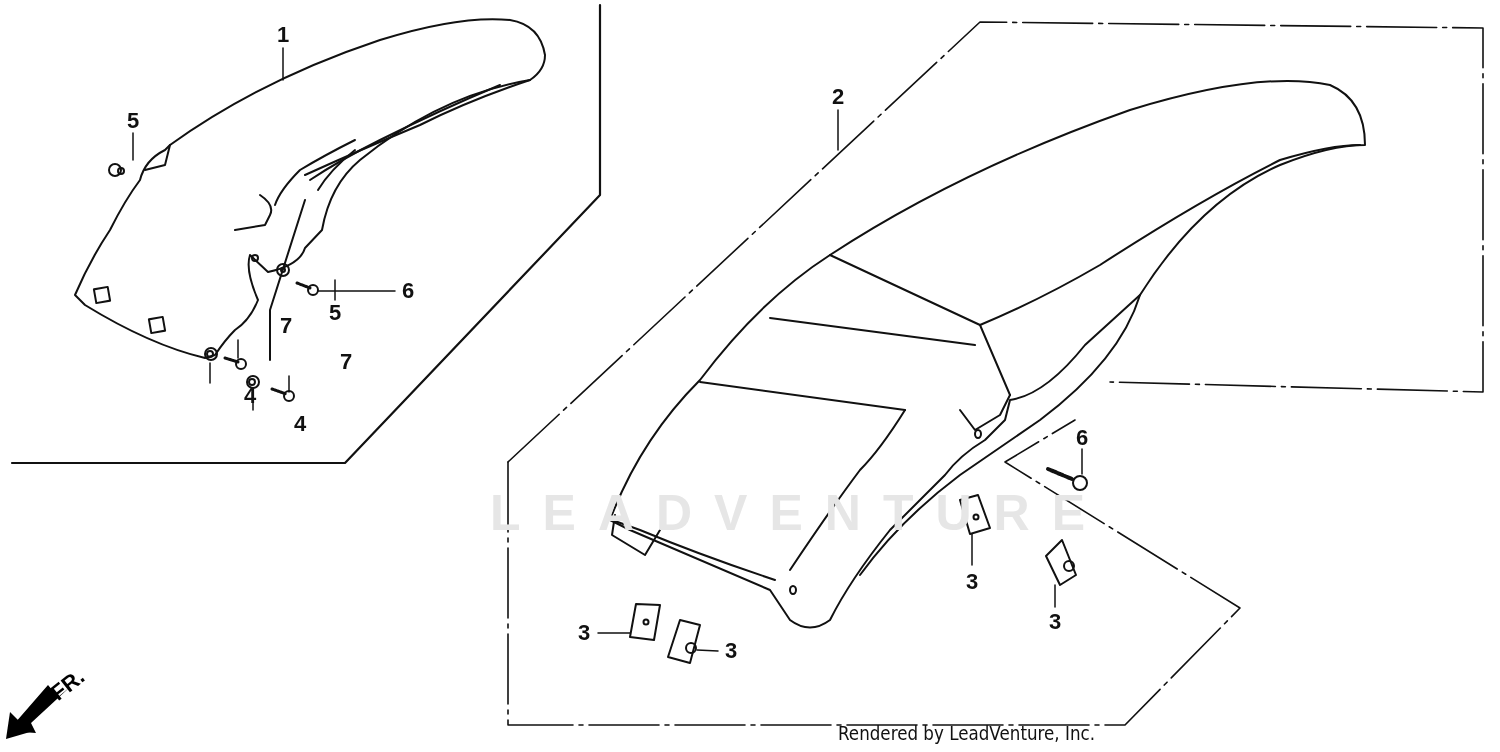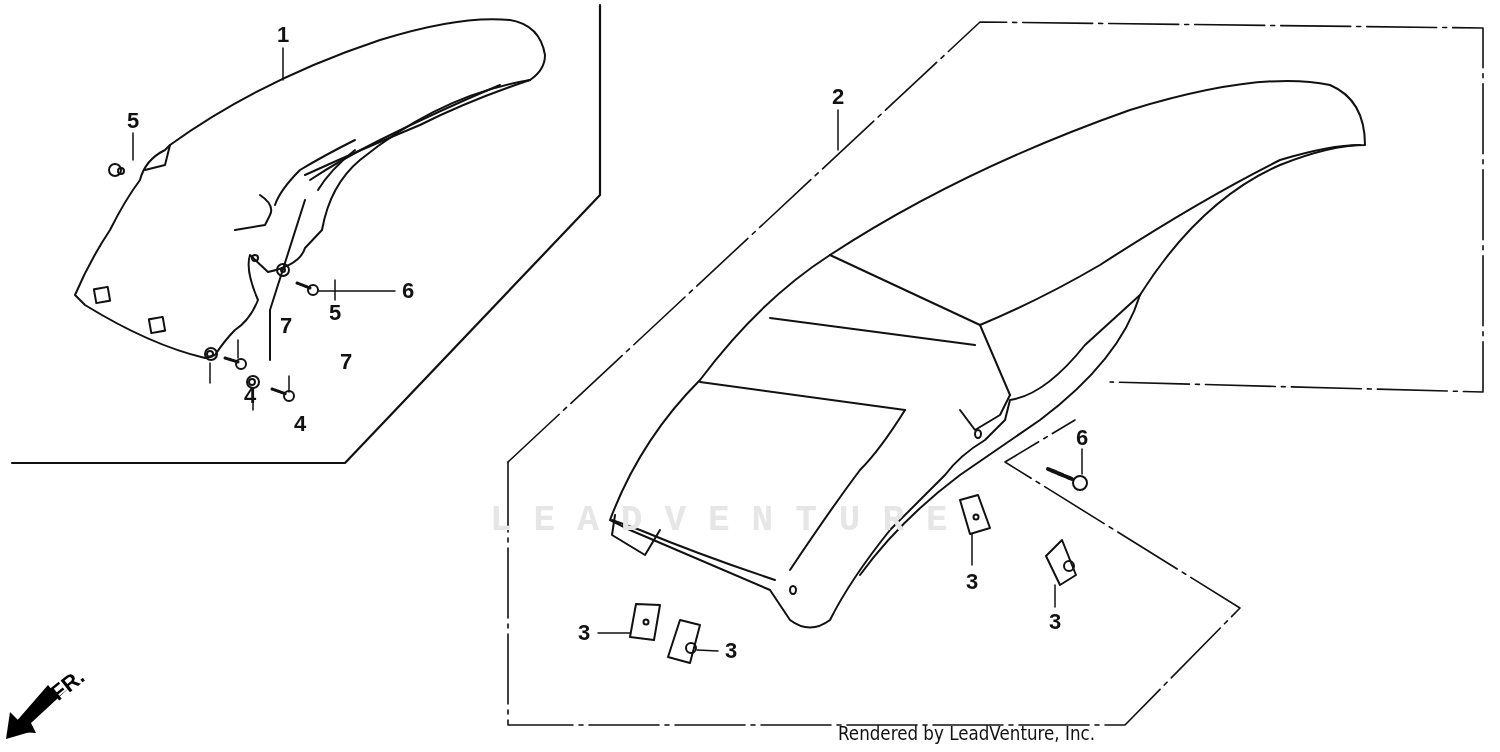--- a/index.html
+++ b/index.html
@@ -1,20 +1,20 @@
 <!DOCTYPE html>
 <html><head>
 <meta charset="utf-8">
 <style>
   html, body { margin:0; padding:0; background:#ffffff; }
   body { width:1500px; height:752px; position:relative; overflow:hidden; font-family:"Liberation Sans", sans-serif; }
   #stage { position:absolute; left:0; top:0; width:1500px; height:752px; }
   svg { position:absolute; left:0; top:0; }
   .callout { position:absolute; font-family:"Liberation Sans", sans-serif; font-size:22px; font-weight:bold; color:#111; line-height:1; cursor:pointer; transform:translate(-50%,-50%); }
-  .watermark { position:absolute; left:490px; top:500px; font-family:Liberation Mono, monospace; font-size:36px; letter-spacing:22px; color:#e6e6e6; font-weight:bold; white-space:nowrap; }
+  .watermark { position:absolute; left:490px; top:484px; font-family:Liberation Sans, sans-serif; font-size:50px; letter-spacing:22px; color:#e6e6e6; font-weight:bold; white-space:nowrap; }
   .credit { position:absolute; left:838px; top:722px; font-family:"DejaVu Sans", sans-serif; font-size:19px; color:#111; white-space:nowrap; transform:scaleX(0.88); transform-origin:left top; }
   .fr { position:absolute; left:50px; top:672px; font-family:"Liberation Sans", sans-serif; font-weight:bold; font-size:22px; color:#000; transform:rotate(-38deg); }
 </style>
 </head>
 <body>
 
 <div id="stage">
   <svg width="1500" height="752" viewBox="0 0 1500 752" fill="none" stroke="#111" stroke-width="2" stroke-linejoin="round" stroke-linecap="round">
 
     <g>

